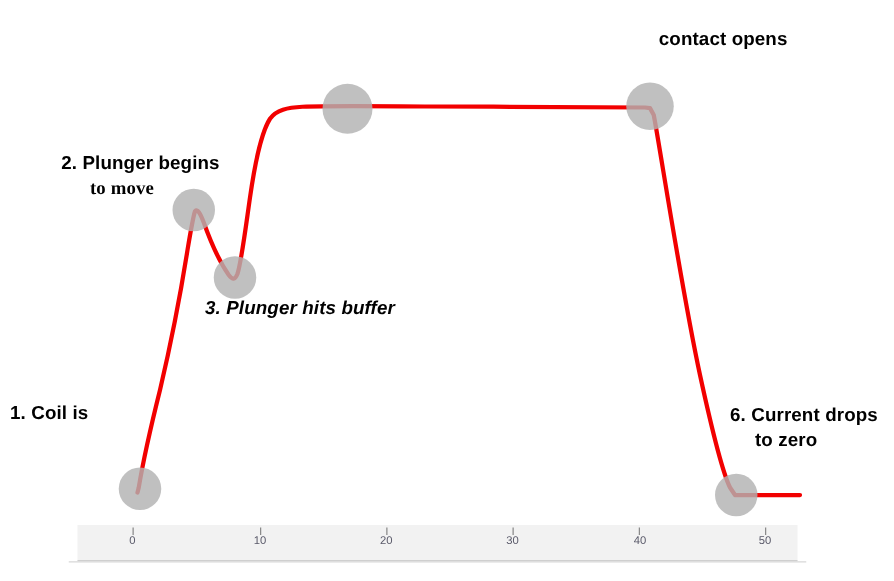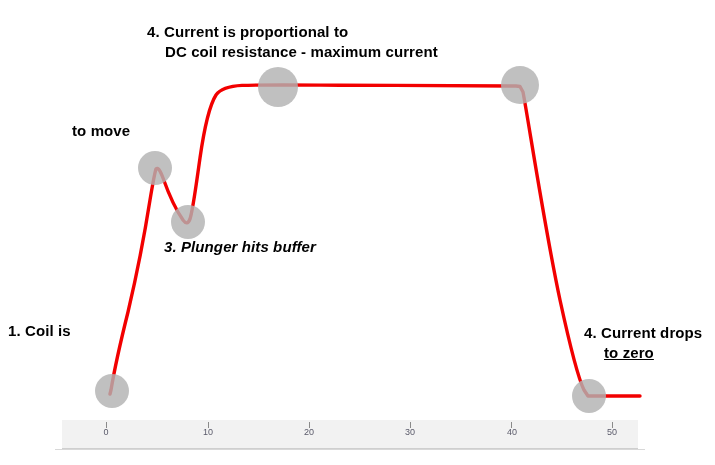--- a/index.html
+++ b/index.html
@@ -38,22 +38,22 @@
     font-size: 15px;
     line-height: 20px;
     color: #000000;
     white-space: nowrap;
     letter-spacing: 0.1px;
   }
   .annotation .line2 {
     display: block;
   }
   .indent-1 { padding-left: 16px; }
-  .indent-2 { padding-left: 23px; }
-  .indent-3 { padding-left: 20px; text-decoration: underline; }
+  .indent-2 { padding-left: 23px; font-family: Liberation Serif, serif; }
+  .indent-3 { padding-left: 20px; }
   .indent-4 { padding-left: 18px; }
   .indent-5 { padding-left: 22px; }
 
   #ann-1 { left: 8px;   top: 321px; }
   #ann-2 { left: 49px;  top: 121px; }
   #ann-3 { left: 164px; top: 237px; font-style: italic; }
   #ann-4 { left: 147px; top: 22px;  }
   #ann-5 { left: 505px; top: 22px;  }
   #ann-6 { left: 584px; top: 323px; }
 
@@ -141,37 +141,35 @@
   <div class="marker" style="left:171px; top:205px; width:34px; height:34px;"></div>
   <div class="marker" style="left:258px; top:67px; width:40px; height:40px;"></div>
   <div class="marker" style="left:501px; top:66px; width:38px; height:38px;"></div>
   <div class="marker" style="left:572px; top:379px; width:34px; height:34px;"></div>
 
   <div class="annotation" id="ann-1">
     <span>1. Coil is</span>
   </div>
 
   <div class="annotation" id="ann-2">
+    <span>2. Plunger begins</span>
     <span class="line2 indent-2">to move</span>
   </div>
 
   <div class="annotation" id="ann-3">
     <span>3. Plunger hits buffer</span>
   </div>
 
-  <div class="annotation" id="ann-4">
-    <span>4. Current is proportional to</span>
-    <span class="line2 indent-4">DC coil resistance - maximum current</span>
-  </div>
 
   <div class="annotation" id="ann-5">
+    <span class="line2 indent-5">contact opens</span>
   </div>
 
   <div class="annotation" id="ann-6">
-    <span>4. Current drops</span>
+    <span>6. Current drops</span>
     <span class="line2 indent-3">to zero</span>
   </div>
 
   <div id="axis">
   <div class="tick" style="left: 44px;"></div>
       <div class="tick-label" style="left: 44px;">0</div>
       <div class="tick" style="left: 146px;"></div>
       <div class="tick-label" style="left: 146px;">10</div>
       <div class="tick" style="left: 247px;"></div>
       <div class="tick-label" style="left: 247px;">20</div>

